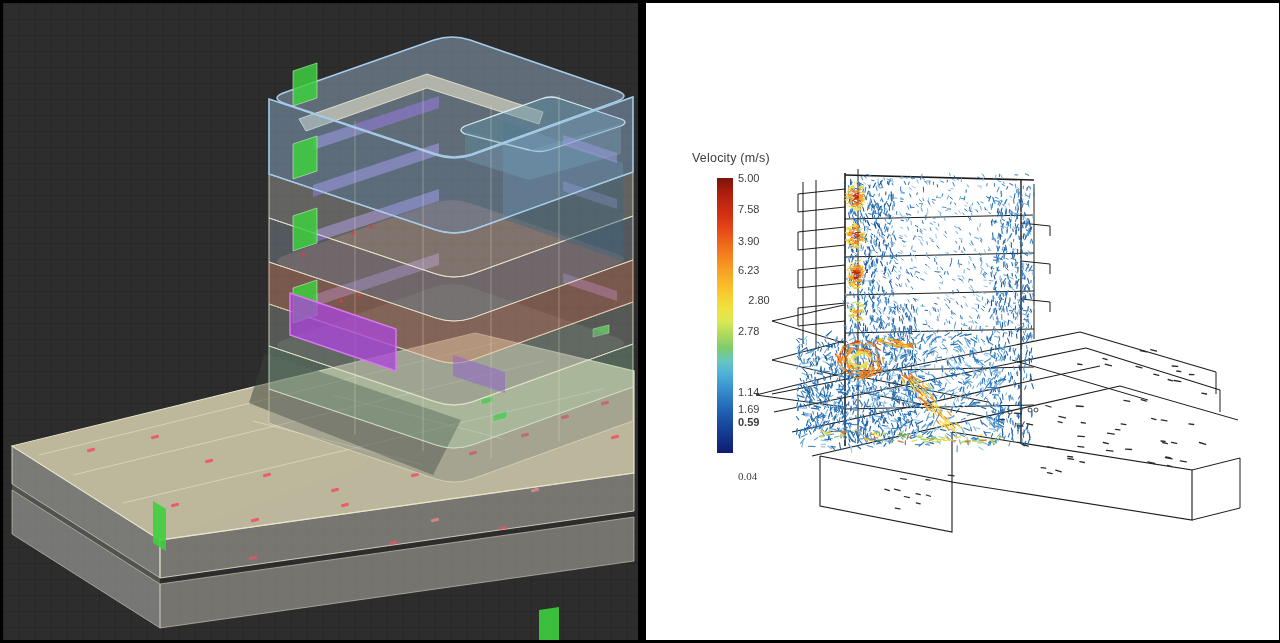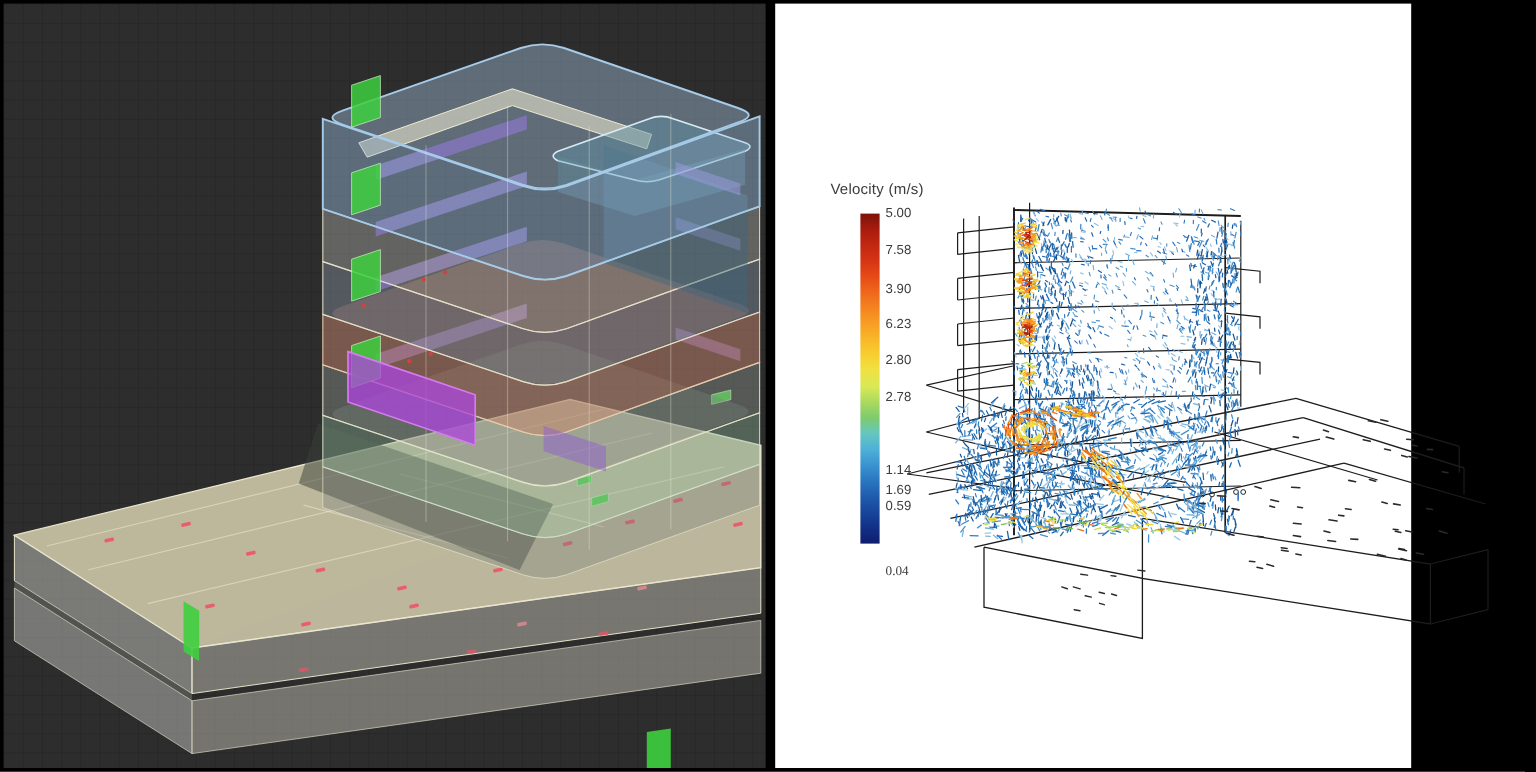--- a/index.html
+++ b/index.html
@@ -4,21 +4,21 @@
 <style>
   html,body{margin:0;padding:0;background:#666;font-family:"Liberation Sans",sans-serif;}
   .frame{position:relative;width:1280px;height:643px;background:#000;overflow:hidden;}
   .left-panel{
     position:absolute;left:3px;top:3px;width:635px;height:637px;
     background-color:#2d2d2e;
     background-image:linear-gradient(rgba(0,0,0,.12) 1px,transparent 1px),
                      linear-gradient(90deg,rgba(0,0,0,.12) 1px,transparent 1px);
     background-size:16px 16px;
   }
-  .right-panel{position:absolute;left:646px;top:3px;width:530px;height:637px;background:#ffffff;}
+  .right-panel{position:absolute;left:646px;top:3px;width:633px;height:637px;background:#ffffff;}
   .left-panel svg,.right-panel svg{position:absolute;left:0;top:0;}
   .legend-title{position:absolute;left:46px;top:148px;font-size:12.5px;color:#3c3c3c;letter-spacing:.2px;}
   .colorbar{position:absolute;left:71px;top:175px;width:16px;height:275px;}
   .tick{position:absolute;left:92px;width:42px;font-size:11px;color:#3c3c3c;line-height:11px;}
 </style>
 </head>
 <body>
 
 <div class="frame">
 
@@ -234,22 +234,22 @@
         <path d="M190.4,428.3l5.2,0.2M191.8,428.0l3.6,-0.6M223.1,436.2l4.9,-0.3M198.6,427.9l5.6,-0.3M212.2,436.3l4.7,-0.7M267.7,434.0l3.0,-0.9M239.0,437.8l3.2,0.5" stroke="#4f9ad0" stroke-width="1.1" fill="none" stroke-linecap="round"></path>
         <path d="M301.1,435.7l4.4,1.0M297.4,437.3l3.5,0.3M308.9,434.1l5.8,-0.0M231.2,432.7l3.7,0.4M196.0,431.5l3.4,0.8M352.5,434.9l3.4,-0.6M333.2,432.8l3.1,-0.9M178.5,431.3l5.5,-0.6M181.7,428.7l3.0,0.7M193.1,433.2l3.5,-0.5M295.1,435.0l3.8,0.5M218.3,435.7l3.8,0.5M253.9,429.8l3.3,-0.8M175.1,428.0l5.6,1.5M256.6,434.6l3.1,-0.2M226.5,430.6l3.7,0.2" stroke="#f2d838" stroke-width="1.1" fill="none" stroke-linecap="round"></path>
       </svg>
     <div class="legend-title">Velocity (m/s)</div>
     <div class="colorbar" id="colorbar" style="background: linear-gradient(rgb(124, 19, 10) 0%, rgb(168, 28, 13) 4.8%, rgb(194, 39, 17) 9.5%, rgb(214, 52, 20) 14.3%, rgb(230, 74, 23) 19%, rgb(239, 103, 27) 23.8%, rgb(244, 131, 31) 28.6%, rgb(247, 158, 36) 33.3%, rgb(249, 183, 41) 38.1%, rgb(247, 207, 49) 42.9%, rgb(239, 226, 67) 47.6%, rgb(216, 233, 85) 52.4%, rgb(171, 217, 95) 57.1%, rgb(126, 203, 110) 61.9%, rgb(100, 198, 192) 66.7%, rgb(79, 176, 216) 71.4%, rgb(58, 147, 207) 76.2%, rgb(42, 118, 192) 81%, rgb(31, 92, 174) 85.7%, rgb(23, 69, 154) 90.5%, rgb(18, 48, 135) 95.2%, rgb(14, 28, 110) 100%);"></div>
     <div id="tick-labels">
         <div class="tick" style="top: 170px;">5.00</div>
         <div class="tick" style="top: 200.556px;">7.58</div>
         <div class="tick" style="top: 233px;">3.90</div>
         <div class="tick" style="top: 261.667px;">6.23</div>
-        <div class="tick" style="top: 292.222px;">2.80</div>
+        <div class="tick" style="top: 292.222px; text-align: center;">2.80</div>
         <div class="tick" style="top: 322.778px;">2.78</div>
         <div class="tick" style="top: 353.333px; margin-top: 48px;">1.69</div>
         <div class="tick" style="top: 383.889px;">1.14</div>
-        <div class="tick" style="top: 414.444px;">0.59</div>
+        <div class="tick" style="top: 414.444px; font-weight: bold;">0.59</div>
         <div class="tick" style="top: 468px; font-family: Liberation Serif, serif;">0.04</div>
       </div>
   </div>
 
 </div>
 
 </body></html>

